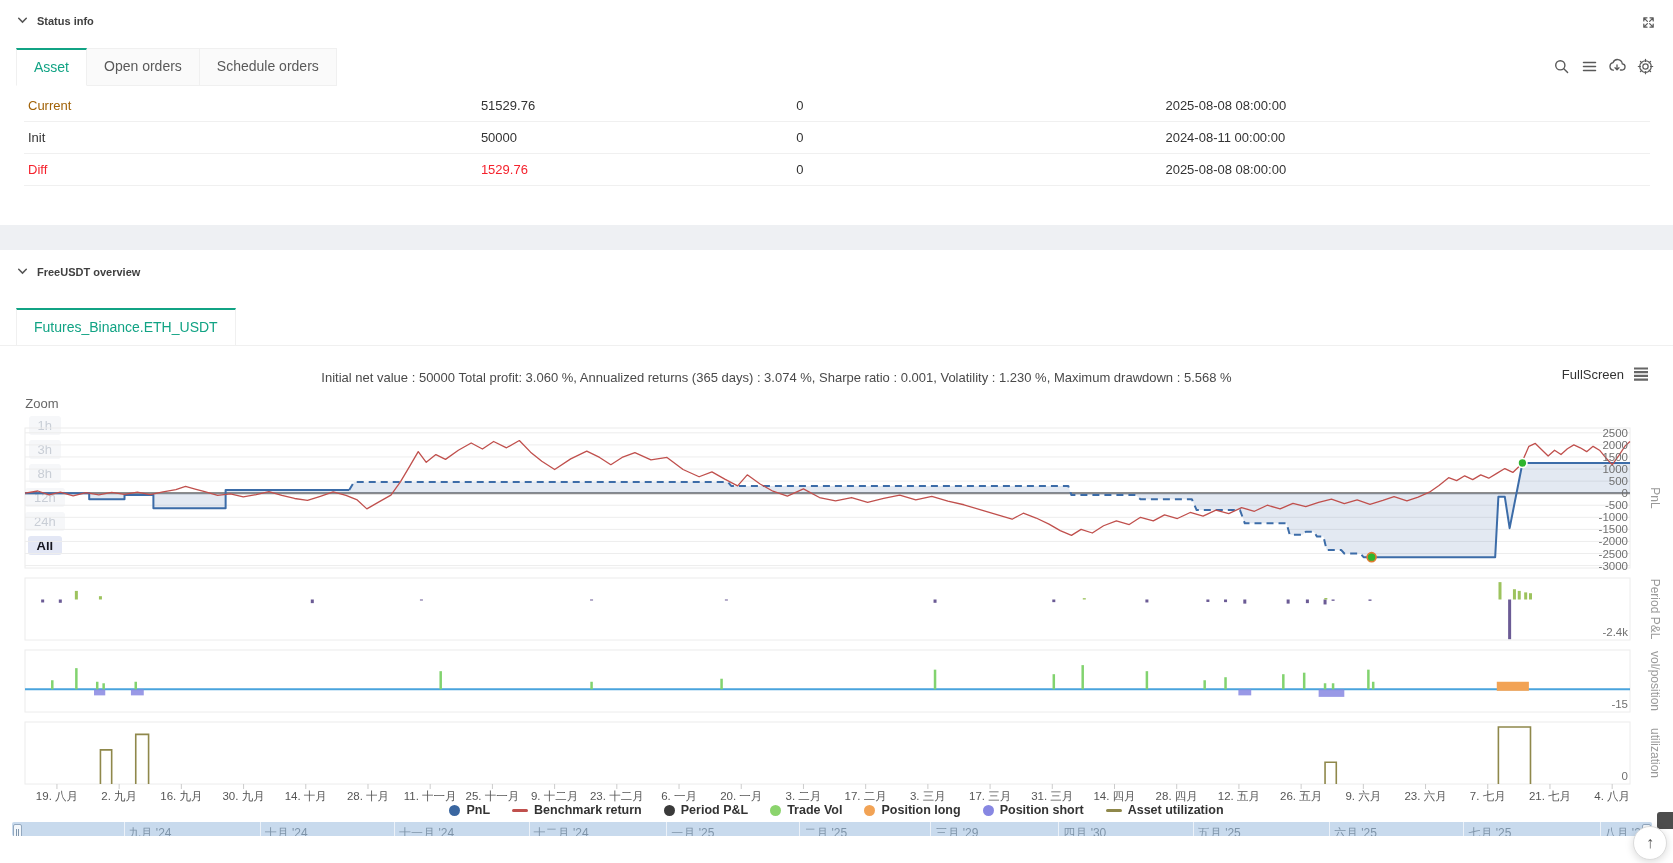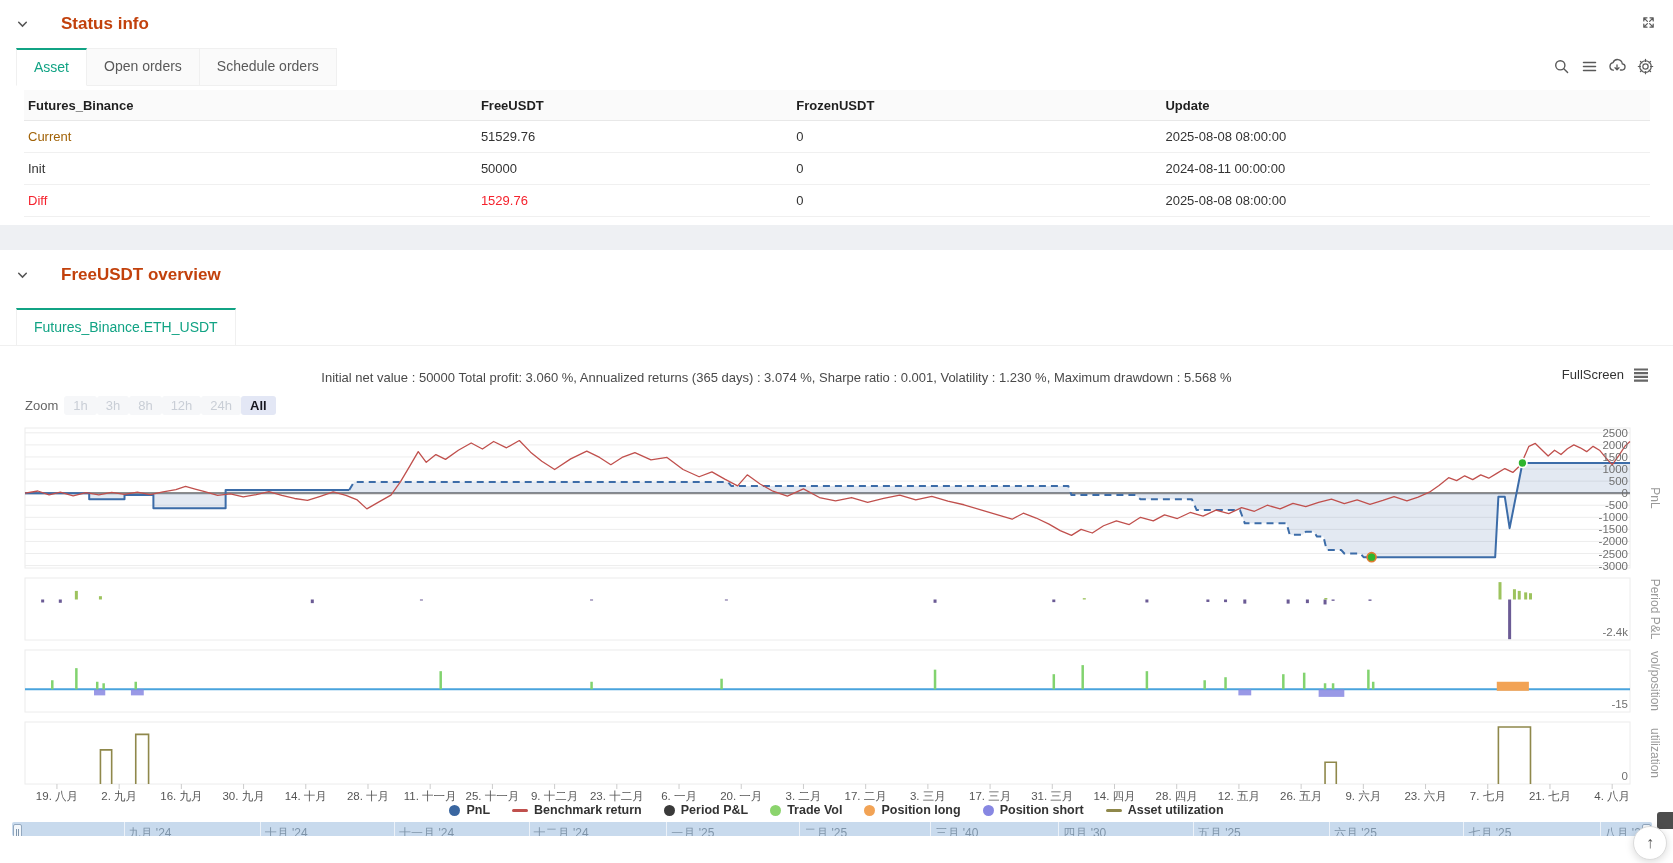--- a/index.html
+++ b/index.html
@@ -9,21 +9,21 @@
     background: #eef0f3;
     position: relative;
     overflow: hidden;
     color: #262626;
   }
   .card { position: absolute; left: 0; right: 0; background: #fff; }
   #card-status { top: 0; height: 225px; }
   #card-earnings { top: 250px; bottom: 0; }
 
   .section-header { position: absolute; left: 16px; display: flex; align-items: center; gap: 8px; }
-  .section-title { font-size: 17px; font-weight: bold; color: #c2410c; margin-left: 24px; }
+  .section-title { font-size: 11px; font-weight: bold; color: #404040; }
   .chev { display: inline-flex; cursor: pointer; }
 
   
   .icon-btn { display: inline-flex; align-items: center; justify-content: center; width: 20px; height: 20px; cursor: pointer; }
 
   
   .tabs { position: absolute; display: flex; }
   .tab {
     height: 38px; line-height: 35px; padding: 0 17px; font-size: 14px;
     background: #fafafa; border: 1px solid #f0f0f0; border-left-width: 0;
@@ -36,22 +36,22 @@
   .tbl { position: absolute; left: 24px; width: 1626px; top: 90px; font-size: 13px; }
   .tbl-row { display: flex; border-bottom: 1px solid #f0f0f0; align-items: center; }
   .tbl-head { background: #fafafa; font-weight: bold; height: 31px; border-bottom: 1px solid #e8e8e8; color: #1f1f1f; }
   .tbl-body-row { height: 32px; color: #333; }
   .c1 { width: 28.1%; padding-left: 4px; } .c2 { width: 19.4%; } .c3 { width: 22.7%; } .c4 { flex: 1; }
   .link-blue { color: #a16207; cursor: pointer; }
   .txt-red { color: #f5222d; }
 
   
   .stats-line { position: absolute; top: 120px; left: 0; right: 120px; text-align: center; font-size: 13px; color: #4a4a4a; }
-  .fullscreen-box { position: absolute; top: 117px; right: 24px; display: flex; align-items: flex-end; gap: 9px; font-size: 13px; color: #333; cursor: pointer; }
-  .zoom-row { position: absolute; top: 146px; left: 25px; display: flex; align-items: center; font-size: 13px; color: #666; }
+  .fullscreen-box { position: absolute; top: 117px; right: 24px; display: flex; align-items: flex-start; gap: 9px; font-size: 13px; color: #333; cursor: pointer; }
+  .zoom-row { position: absolute; top: 146px; left: 25px; display: flex; align-items: center; gap: 5px; font-size: 13px; color: #666; flex-direction: column; }
   .zoom-btn { padding: 2px 9px; border-radius: 3px; background: #f6f7f9; color: #c9ced6; font-size: 13px; cursor: default; }
   .zoom-btn.active { background: #e3e7f5; color: #16161f; font-weight: bold; cursor: pointer; }
 
   #chart-svg { position: absolute; top: 175px; left: 0; }
   svg text { font-family: "Liberation Sans", "DejaVu Sans", sans-serif; }
 
   
   #legend { position: absolute; top: 553px; left: 0; right: 0; display: flex; justify-content: center; gap: 22px; align-items: center; }
   .legend-item { display: flex; align-items: center; gap: 6px; font-size: 12.5px; font-weight: bold; color: #333; cursor: pointer; }
   .legend-dot { width: 11px; height: 11px; border-radius: 50%; }
@@ -118,26 +118,20 @@
     <span class="icon-btn">
       <svg width="17" height="17" viewBox="0 0 18 18" stroke="#595959" stroke-width="1.3" fill="none" stroke-linecap="round">
           <circle cx="9" cy="9" r="2.8"></circle>
           <circle cx="9" cy="9" r="6.1"></circle>
           <path d="M9 1.4v2.2 M9 14.4v2.2 M1.4 9h2.2 M14.4 9h2.2 M3.6 3.6l1.6 1.6 M12.8 12.8l1.6 1.6 M14.4 3.6l-1.6 1.6 M5.2 12.8l-1.6 1.6"></path>
         </svg>
     </span>
   </div>
 
   <div class="tbl">
-    <div class="tbl-row tbl-head">
-      <div class="c1">Futures_Binance</div>
-      <div class="c2">FreeUSDT</div>
-      <div class="c3">FrozenUSDT</div>
-      <div class="c4">Update</div>
-    </div>
     <div class="tbl-row tbl-body-row">
       <div class="c1"><span class="link-blue">Current</span></div>
       <div class="c2">51529.76</div>
       <div class="c3">0</div>
       <div class="c4">2025-08-08 08:00:00</div>
     </div>
     <div class="tbl-row tbl-body-row">
       <div class="c1">Init</div>
       <div class="c2">50000</div>
       <div class="c3">0</div>
@@ -420,21 +414,21 @@
       <div class="nav-label" style="left: calc(15.1% + 5px);">十月 '24</div>
       <div class="nav-sep" style="left: 23.3%;"></div>
       <div class="nav-label" style="left: calc(23.3% + 5px);">十一月 '24</div>
       <div class="nav-sep" style="left: 31.5%;"></div>
       <div class="nav-label" style="left: calc(31.5% + 5px);">十二月 '24</div>
       <div class="nav-sep" style="left: 39.9%;"></div>
       <div class="nav-label" style="left: calc(39.9% + 5px); text-decoration: underline;">一月 '25</div>
       <div class="nav-sep" style="left: 48%;"></div>
       <div class="nav-label" style="left: calc(48% + 5px);">二月 '25</div>
       <div class="nav-sep" style="left: 56%;"></div>
-      <div class="nav-label" style="left: calc(56% + 5px);">三月 '40</div>
+      <div class="nav-label" style="left: calc(56% + 5px);">三月 '29</div>
       <div class="nav-sep" style="left: 63.8%;"></div>
       <div class="nav-label" style="left: calc(63.8% + 5px);">四月 '30</div>
       <div class="nav-sep" style="left: 72%;"></div>
       <div class="nav-label" style="left: calc(72% + 5px);">五月 '25</div>
       <div class="nav-sep" style="left: 80.3%;"></div>
       <div class="nav-label" style="left: calc(80.3% + 5px);">六月 '25</div>
       <div class="nav-sep" style="left: 88.5%;"></div>
       <div class="nav-label" style="left: calc(88.5% + 5px);">七月 '25</div>
       <div class="nav-sep" style="left: 96.8%;"></div>
       <div class="nav-label" style="left: calc(96.8% + 5px);">八月 '25</div>

